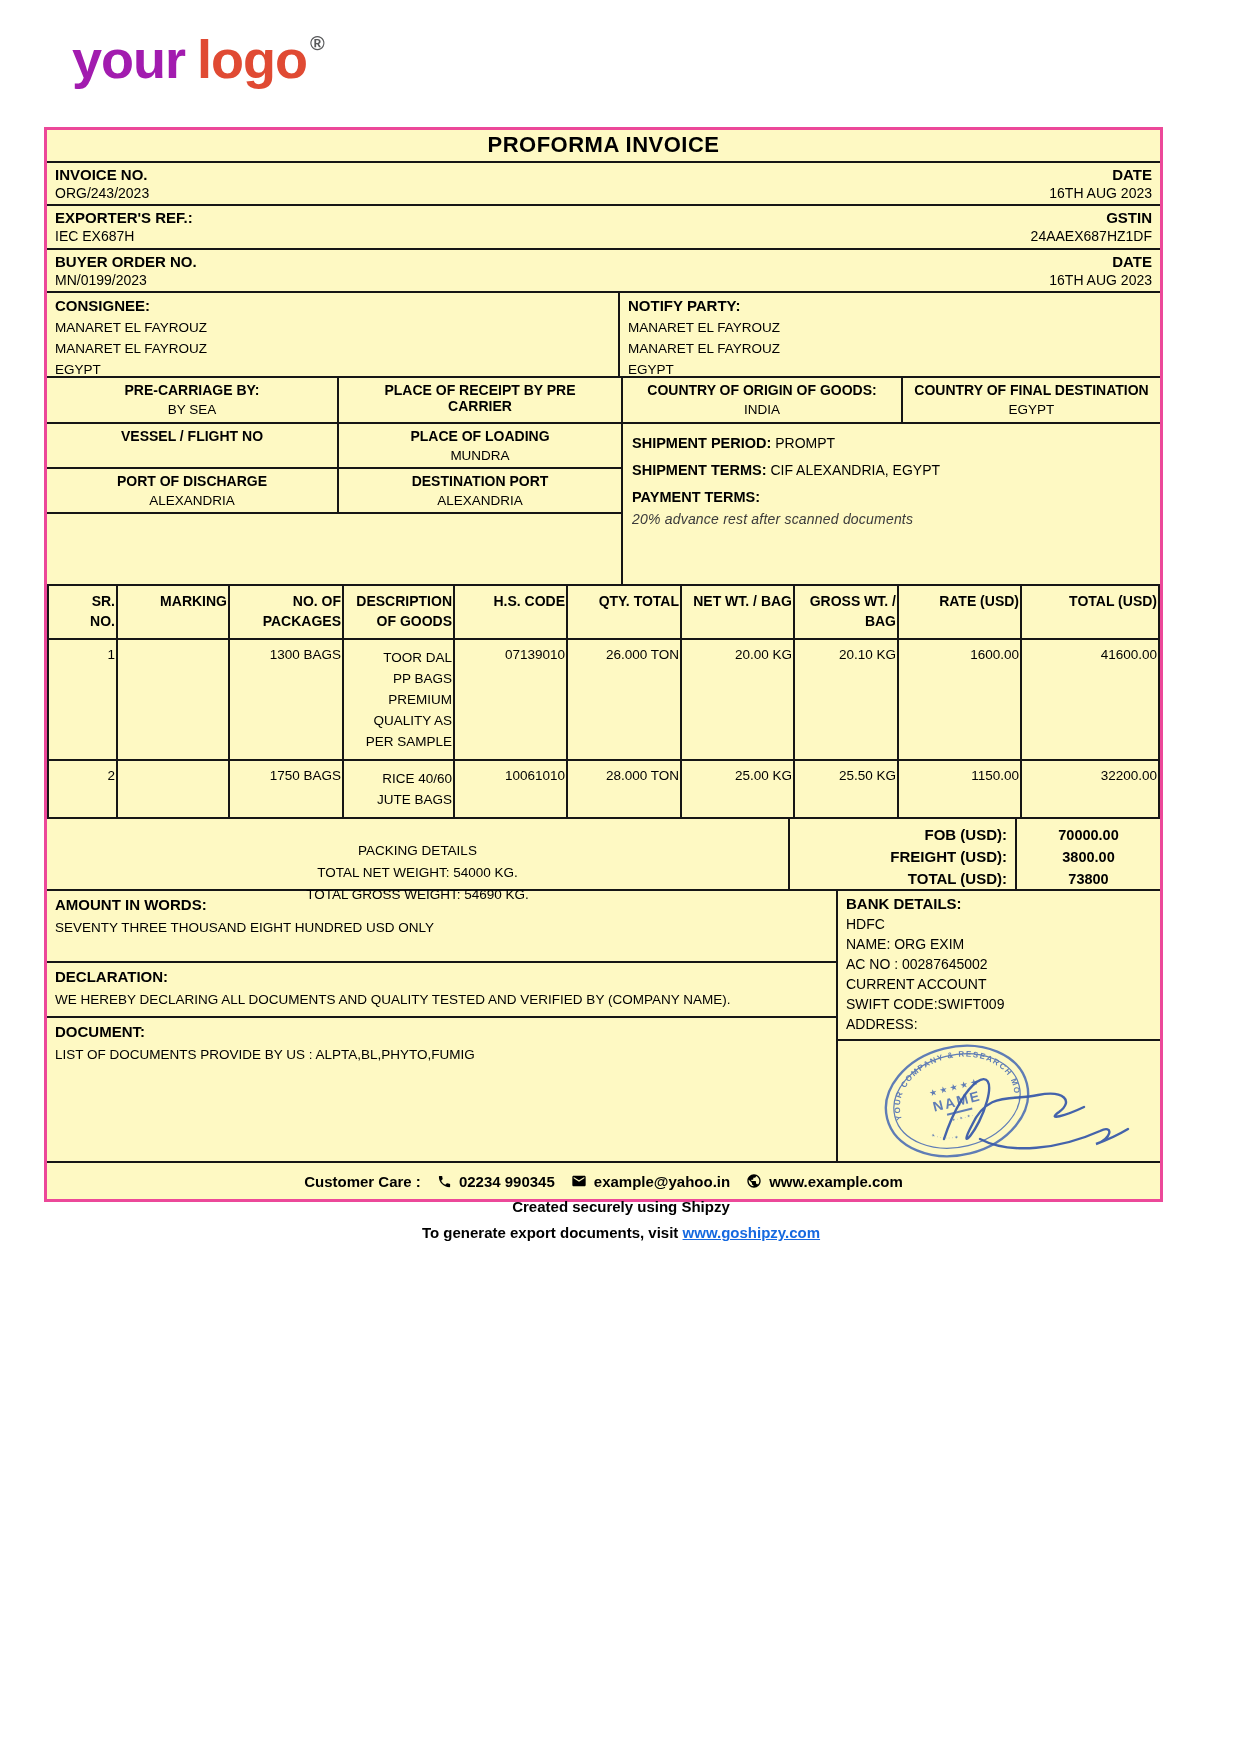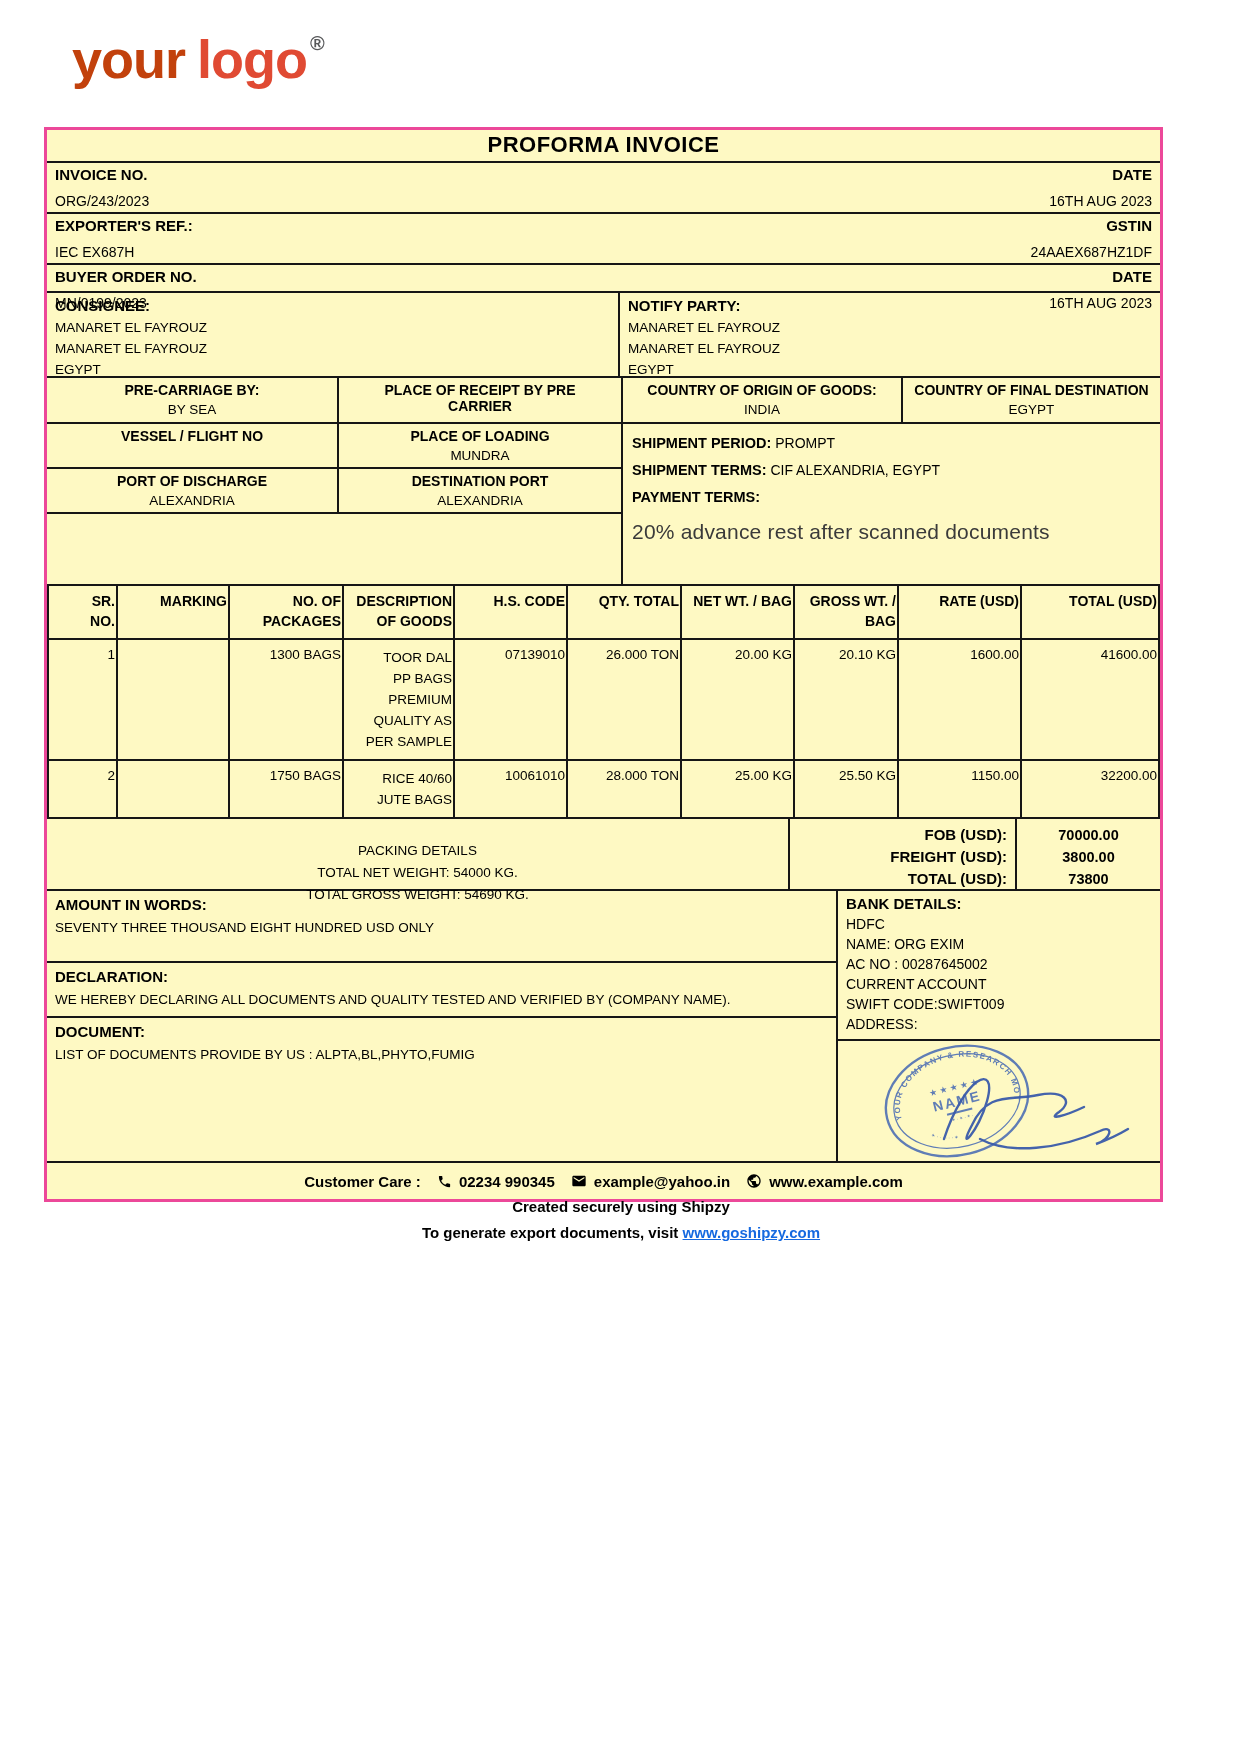--- a/index.html
+++ b/index.html
@@ -6,40 +6,40 @@
   html,body { background:#ffffff; }
   body {
     width:1242px; height:1756px;
     font-family:"Liberation Sans","DejaVu Sans",sans-serif;
     color:#000;
   }
   .page { position:relative; width:1242px; height:1756px; background:#fff; overflow:hidden; }
 
   
   .logo { position:absolute; left:72px; top:28px; font-weight:bold; font-size:54px; letter-spacing:-1px; white-space:nowrap; }
-  .logo .w1 { color:#c2410c; margin-right:12px; }
+  .logo .w1 { color:#a21caf; margin-right:12px; }
   .logo .w2 { color:#e04a33; }
   .logo .reg { color:#57585a; font-size:20px; vertical-align:28px; margin-left:3px; }
 
   
   .invoice { position:absolute; left:44px; top:127px; width:1119px; border:3px solid #ec4899; background:#fef9c3; }
 
   .title { height:33px; line-height:30px; text-align:center; font-weight:bold; font-size:22px; letter-spacing:.5px; border-bottom:2px solid #161616; }
 
   
   .info-row { display:flex; height:130px; border-bottom:2px solid #161616; }
   .exporter-cell { width:573px; border-right:2px solid #161616; padding:4px 8px; }
   .sec-label { font-size:15px; font-weight:bold; }
   .addr-line, .exp-name { font-size:13.5px; margin-top:8px; }
   .info-col { flex:1; display:flex; flex-direction:column; }
   .info-subrow { flex:1; padding:3px 8px; }
   .info-subrow + .info-subrow { border-top:2px solid #161616; }
   .pairline { display:flex; justify-content:space-between; }
   .ilabel { font-weight:bold; font-size:15px; }
-  .ivalue { font-size:14px; margin-top:10px; }
+  .ivalue { font-size:14px; margin-top:2px; }
 
   
   .consignee-row { display:flex; height:85px; border-bottom:2px solid #161616; }
   .consignee-cell { width:573px; border-right:2px solid #161616; padding:4px 8px; }
   .notify-cell { flex:1; padding:4px 8px; }
   .party-line { font-size:13.5px; margin-top:6px; }
 
   
   .ship-row { display:flex; height:206px; }
   .ship-left { width:576px; border-right:2px solid #161616; display:flex; flex-direction:column; }
@@ -51,21 +51,21 @@
   .sc2 { flex:1; }
   .sc3 { width:280px; border-right:2px solid #161616; }
   .sc4 { flex:1; }
   .sl { font-weight:bold; font-size:14px; }
   .sl.narrow { max-width:218px; margin:0 auto; }
   .sv { font-size:13.5px; margin-top:4px; }
   .ship-spacer { flex:1; }
   .terms-cell { flex:1; padding:6px 9px; }
   .terms-line { font-size:14px; line-height:27px; }
   .terms-line b { font-size:14.5px; }
-  .pay-value { font-size:21px; color:#3a3a3a; margin-top:9px; letter-spacing:.2px; }
+  .pay-value { font-size:14px; color:#3a3a3a; margin-top:0; letter-spacing:.2px;font-style:italic; }
 
   
   table.goods { width:100%; border-collapse:collapse; table-layout:fixed; }
   table.goods th, table.goods td { border:2px solid #161616; vertical-align:top; text-align:right; overflow:hidden; }
   table.goods th { font-size:14px; font-weight:bold; padding:5px 1px 3px; height:54px; }
   table.goods td { font-size:13.5px; padding:7px 1px; }
   tr.gr1 td { height:113px; }
   tr.gr2 td { height:44px; }
   .hline { line-height:20px; min-height:20px; }
   .dline { line-height:21px; }

